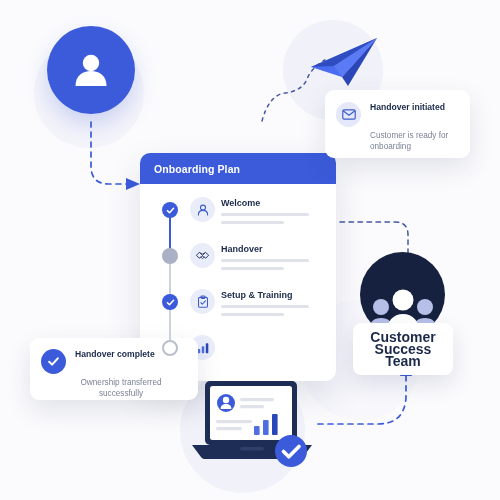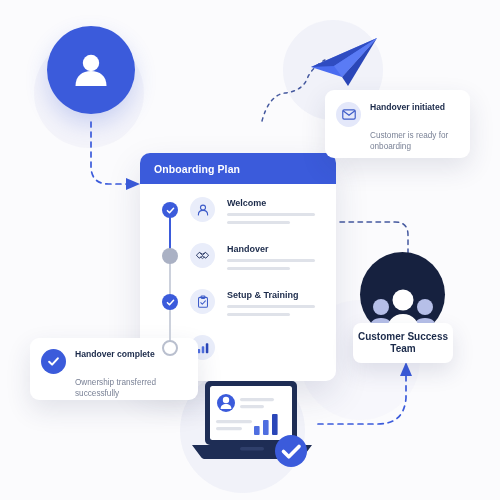--- a/index.html
+++ b/index.html
@@ -34,21 +34,21 @@
   #onboarding-header{
     height:31px;background:#3b5bdb;display:flex;align-items:center;
     padding-left:14px;box-sizing:border-box;
   }
   #onboarding-header .ttl{
     color:#fff;font-size:10.5px;font-weight:bold;letter-spacing:.1px;
   }
   #steps{position:relative;padding:12px 0 0 0;}
   .step{
     display:flex;align-items:flex-start;height:46px;position:relative;
-    padding-left:12px;box-sizing:border-box;
+    padding-left:6px;box-sizing:border-box;
   }
   .node{
     position:absolute;left:22px;top:6px;width:16px;height:16px;border-radius:50%;
     display:flex;align-items:center;justify-content:center;z-index:2;
   }
   .node.done{background:#3b5bdb;}
   .node.current{background:#aab1c4;}
   .node.todo{background:#fff;border:2px solid #b9bfce;box-sizing:border-box;}
   .node svg{display:block;}
   .rail{
@@ -87,21 +87,21 @@
   #team-circle{
     left:360px;top:252px;width:85px;height:85px;border-radius:50%;
     background:#16213f;display:flex;align-items:flex-end;justify-content:center;
     overflow:hidden;
   }
   #team-label{
     left:353px;top:323px;width:100px;
     background:#fff;border-radius:8px;
     box-shadow:0 9px 22px rgba(40,50,90,.13);
     padding:8px 2px;box-sizing:border-box;text-align:center;
-    font-size:10px;font-weight:bold;color:#1b2a4a;line-height:12px;
+    font-size:14px;font-weight:bold;color:#1b2a4a;line-height:12px;
   }
 
   
   #laptop-wrap{left:190px;top:378px;width:124px;height:92px;}
 
   
   svg.conn{position:absolute;left:0;top:0;width:500px;height:500px;overflow:visible;pointer-events:none;}
   .dash{fill:none;stroke:#3b5bdb;stroke-width:1.7;stroke-dasharray:5 5;stroke-linecap:round;}
   .dash-soft{fill:none;stroke:#44589e;stroke-width:1.5;stroke-dasharray:4.5 4.5;stroke-linecap:round;}
   .arrow-fill{fill:#3b5bdb;}
@@ -242,21 +242,21 @@
   <div class="abs note-card" id="note-complete">
     <div class="note-icon">
       <div class="check-circle">
         <svg width="13" height="13" viewBox="0 0 12 12">
           <path d="M2,6.2 L4.7,8.9 L10,3.1" fill="none" stroke="#fff" stroke-width="1.9" stroke-linecap="round" stroke-linejoin="round"></path>
         </svg>
       </div>
     </div>
     <div>
       <div class="note-title">Handover complete</div>
-      <div class="note-sub" style="max-width:92px;">Ownership transferred successfully</div>
+      <div class="note-sub" style="max-width:92px;text-align:center;">Ownership transferred successfully</div>
     </div>
   </div>
 
   <div class="abs" id="team-circle">
     <svg width="74" height="52" viewBox="0 0 74 52">
       <circle cx="15" cy="22" r="8" fill="#b6bfe8"></circle>
       <path d="M2,48 C2,37 8,33 15,33 C22,33 28,37 28,48 Z" fill="#b6bfe8"></path>
       <circle cx="59" cy="22" r="8" fill="#b6bfe8"></circle>
       <path d="M46,48 C46,37 52,33 59,33 C66,33 72,37 72,48 Z" fill="#b6bfe8"></path>
       <circle cx="37" cy="15" r="10.5" fill="#ffffff"></circle>

